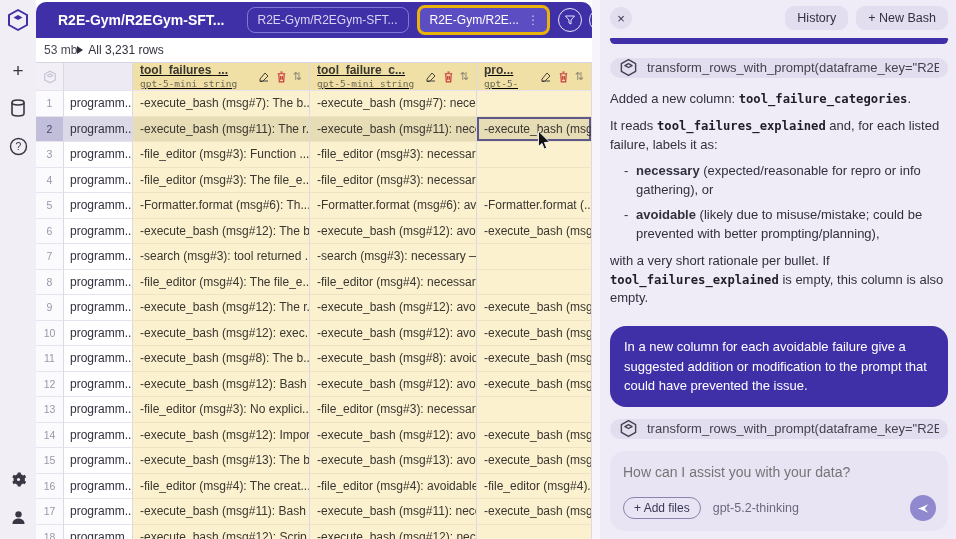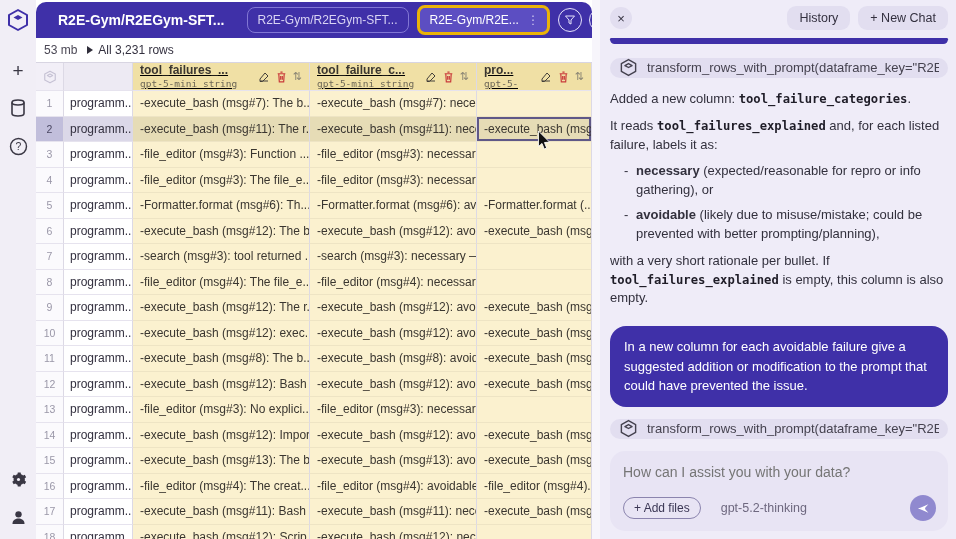--- a/index.html
+++ b/index.html
@@ -16,21 +16,21 @@
   
   .main { width:564px; flex-shrink:0; display:flex; flex-direction:column; padding-right:8px; background:#ffffff;justify-content:flex-end; }
   .topbar { height:36px; margin-top:2px; background:#3f30a8; border-radius:10px 10px 0 0; display:flex; align-items:center; padding:0 10px 0 22px; gap:8px; }
   .tab-active-name { color:#ffffff; font-weight:bold; font-size:14px; white-space:nowrap; margin-right:14px; }
   .tab-pill { border:1px solid #8277d4; color:#d9d4f4; font-size:12px; border-radius:8px; padding:5px 10px; white-space:nowrap; }
   .tab-selected { background:#5c4ec2; border:3px solid #eab308; color:#ffffff; font-size:12px; border-radius:8px; padding:5px 8px 5px 10px; white-space:nowrap; display:flex; align-items:center; gap:8px; }
   .kebab { color:#cfc9f0; font-size:12px; letter-spacing:0; line-height:0.9; }
   .bar-icons { margin-left:auto; display:flex; gap:7px; }
   .circle-btn { width:24px; height:24px; border:1.4px solid #e6e2fb; border-radius:50%; display:flex; align-items:center; justify-content:center; }
 
-  .meta { height:24px; display:flex; align-items:center; gap:10px; padding-left:8px; font-size:12px; color:#33303f; background:#ffffff; }
+  .meta { height:24px; display:flex; align-items:center; gap:0; padding-left:8px; font-size:12px; color:#33303f; background:#ffffff; }
   .meta .size { color:#4a4754; }
   .meta .rows { display:flex; align-items:center; gap:5px; }
   .tri { width:0; height:0; border-left:6px solid #2f2d3a; border-top:4px solid transparent; border-bottom:4px solid transparent; }
 
   
   .table { flex:1; overflow:hidden; border-top:1px solid #d8d5e2; }
   .tr { display:flex; height:25.5px; }
   .tr.hdr { height:28px; }
   .td { border-right:1px solid #dcd9e5; border-bottom:1px solid #e6e3ee; display:flex; align-items:center; overflow:hidden; white-space:nowrap; }
   .c0 { width:28px; justify-content:center; flex-shrink:0; }
@@ -66,21 +66,21 @@
   .md { font-size:13px; color:#32303d; line-height:1.45; }
   .md p { margin-bottom:8px; }
   .code { font-family:"DejaVu Sans Mono", monospace; font-weight:bold; color:#1f1d28; font-size:12.2px; }
   .md ul { list-style:none; margin:2px 0 8px 14px; }
   .md li { padding-left:12px; position:relative; margin-bottom:6px; }
   .md li::before { content:"-"; position:absolute; left:0; top:0; color:#32303d; }
   .user-bubble { background:#3f30a8; color:#ffffff; border-radius:16px; padding:11px 14px; font-size:13px; line-height:1.5; margin:10px 0 12px 0; }
   .chat-bottom { margin-top:auto; }
   .input-card { background:#e8e4f4; border-radius:15px; padding:12px 12px 10px 13px; }
   .input-line { font-size:14px; color:#9a94b4; border:none; background:transparent; width:100%; outline:none; font-family:"Liberation Sans", sans-serif; }
-  .input-row { display:flex; align-items:center; margin-top:14px; gap:20px; }
+  .input-row { display:flex; align-items:center; margin-top:14px; gap:12px; }
   .addfiles { border:1px solid #8b84ae; border-radius:12px; padding:3px 10px; font-size:12px; color:#3a3654; background:transparent; white-space:nowrap; }
   .model-name { font-size:12.5px; color:#6e687f; }
   .send-btn { margin-left:auto; width:26px; height:26px; border-radius:50%; background:#9089cf; display:flex; align-items:center; justify-content:center; }
 
   .gap-strip { position:absolute; left:592px; top:0; width:8px; height:539px; background:#f7f5fb; }
   .cursor { position:absolute; left:536px; top:131px; z-index:50; pointer-events:none; }
 </style>
 </head>
 <body>
 
@@ -342,21 +342,21 @@
   </div>
 </div>
 
 <div class="gap-strip"></div>
 
 <div class="chat">
   <div class="chat-head">
     <div class="close-btn">×</div>
     <div class="grow"></div>
     <div class="head-pill">History</div>
-    <div class="head-pill">+ New Chat</div>
+    <div class="head-pill">+ New Bash</div>
   </div>
 
   <div class="bubble-sliver"></div>
 
   <div class="tool-pill">
     <svg width="19" height="19" viewBox="0 0 24 24" fill="none" stroke="#45424f" stroke-width="1.8" stroke-linejoin="round" style="flex-shrink:0">
         <path d="M12 2 L21 7 L21 17 L12 22 L3 17 L3 7 Z"></path>
         <path d="M12 7 L16.5 9.5 L12 12 L7.5 9.5 Z"></path>
       </svg>
     <span class="txt">transform_rows_with_prompt(dataframe_key="R2E-</span>

